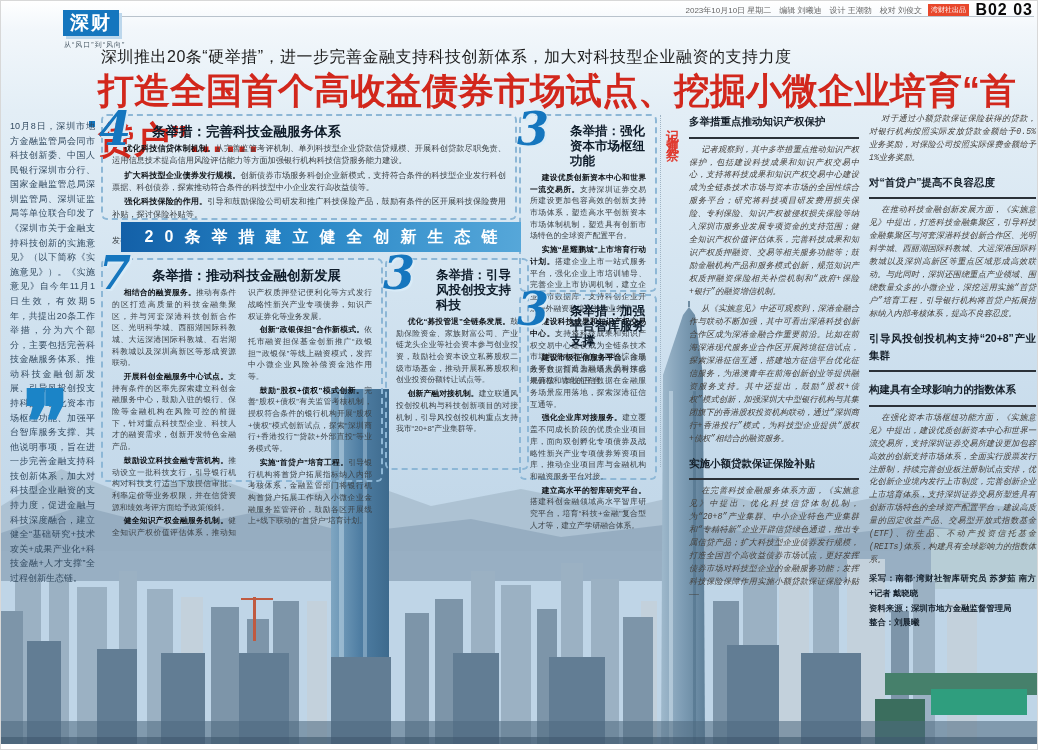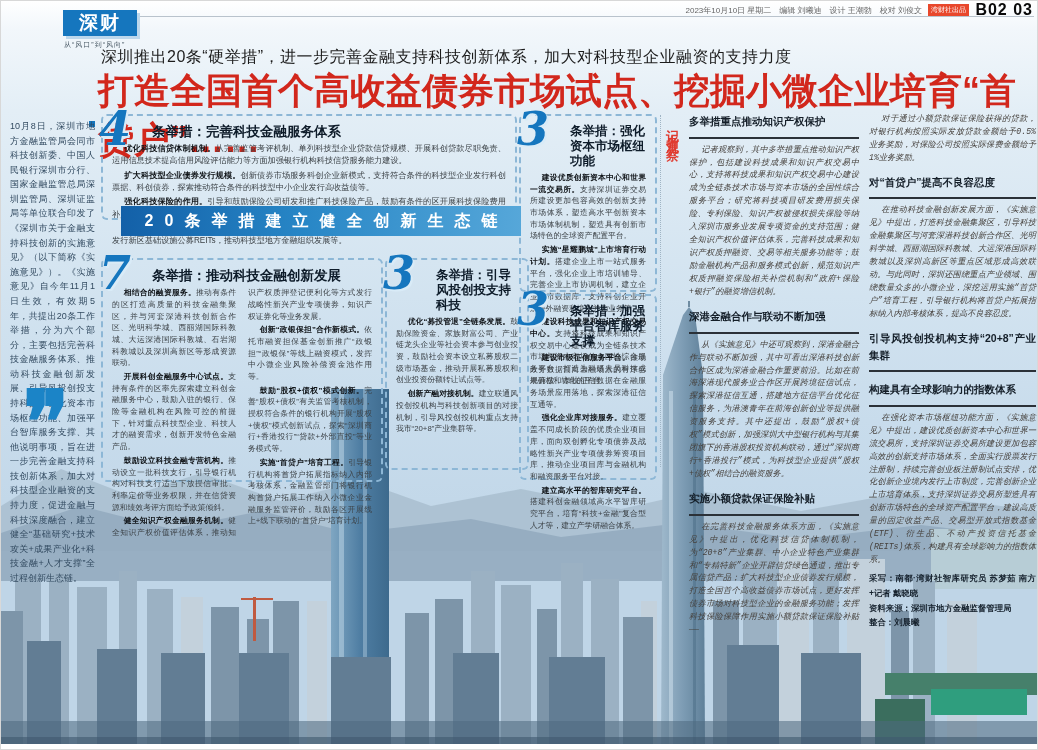--- a/index.html
+++ b/index.html
@@ -1,21 +1,21 @@
 <!DOCTYPE html>
 <html><head>
 <meta charset="utf-8">
 <style>
   html,body{margin:0;padding:0;background:#e9e9e9;}
   #page{position:relative;width:1038px;height:750px;margin:0 auto;overflow:hidden;
     background:linear-gradient(180deg,#ffffff 0,#f2f7fb 28px,#e3eef6 110px,#d5e5f1 260px,#c8dcec 420px,#bfd5e7 560px);
     font-family:"Liberation Sans","DejaVu Sans",sans-serif;color:#222;border:1px solid #d8d8d8;box-sizing:border-box;}
   
   .hrule{position:absolute;left:72px;right:3px;top:15px;height:1px;background:#b9c3cc;}
-  .logo{position:absolute;left:62px;top:9px;width:74px;height:26px;background:#1576be;color:#fff;
+  .logo{position:absolute;left:62px;top:9px;width:56px;height:26px;background:#1576be;color:#fff;
     display:flex;align-items:center;justify-content:center;font-size:19px;font-weight:800;letter-spacing:2px;
     box-shadow:3px 3px 0 #bcd7ec;z-index:3;}
   .tagline{position:absolute;left:63px;top:39px;font-size:7px;color:#4a5a66;letter-spacing:1px;z-index:3;}
   .dateline{position:absolute;top:4px;right:115px;font-size:8px;color:#666;z-index:3;white-space:nowrap;}
   .badge{position:absolute;top:3px;right:68px;background:#e8472b;color:#fff;font-size:7px;padding:1px 3px;z-index:3;white-space:nowrap;}
   .pageno{position:absolute;top:0px;right:4px;font-size:16px;font-weight:800;color:#0a0a0a;z-index:3;letter-spacing:1px;}
   
   .kicker{position:absolute;left:100px;top:46px;width:920px;font-size:16px;font-weight:500;color:#1c1c1c;letter-spacing:.5px;z-index:2;}
   .headline{position:absolute;left:97px;top:66px;width:940px;font-size:36px;font-weight:900;color:#d2271c;letter-spacing:0px;z-index:2;}
   
@@ -24,21 +24,21 @@
   .bigquote{position:absolute;left:22px;top:378px;font-size:86px;font-weight:900;color:#1b84c7;z-index:2;font-family:"DejaVu Serif",serif;line-height:1;}
   
   .mbox{position:absolute;border:2px dashed #8db7d6;border-radius:6px;box-sizing:border-box;z-index:2;padding:8px 9px 6px 9px;}
   .mnum{position:absolute;top:-10px;left:-4px;font-size:46px;line-height:1;font-weight:900;font-style:italic;
     color:#1576be;font-family:"DejaVu Serif",serif;text-shadow:2px 2px 0 #d9ebf7;}
   .mtitle{margin:0 0 3px 40px;font-size:13.5px;font-weight:800;color:#0e1c2a;line-height:1.2;}
   .mbody{font-size:8.2px;line-height:1.5;color:#3c4247;text-align:justify;}
   .mbody p{margin:0 0 2px 0;text-indent:1.5em;}
   .mbody b{color:#101418;}
   .cols2{column-count:2;column-gap:12px;}
-  .banner{position:absolute;left:120px;top:205px;width:400px;height:30px;z-index:2;
+  .banner{position:absolute;left:120px;top:221px;width:400px;height:30px;z-index:2;
     background:linear-gradient(90deg,#1360a8,#2786c6 45%,#56a7d9);color:#fff;
     display:flex;align-items:center;justify-content:center;font-size:16px;font-weight:700;letter-spacing:11px;text-indent:11px;}
   
   .vdivider{position:absolute;left:659px;top:114px;height:352px;border-left:1px dotted #9fb4c4;z-index:2;}
   .obs-label{position:absolute;left:663px;top:118px;width:17px;font-size:13px;font-weight:800;color:#e03a2f;
     writing-mode:vertical-rl;letter-spacing:6px;z-index:2;}
   .obs-col{position:absolute;top:112px;font-size:8.2px;line-height:1.58;color:#45403c;text-align:justify;z-index:2;
     font-family:"Liberation Serif","DejaVu Serif",serif;font-style:italic;}
   .obs-col p{margin:0 0 4px 0;text-indent:1.5em;font-family:Liberation Mono, monospace;}
   .obs-head{font-style:normal;font-family:"Liberation Sans",sans-serif;font-size:10.5px;font-weight:800;color:#141e28;
@@ -123,21 +123,20 @@
       <p><b>建立高水平的智库研究平台。</b><span>搭建科创金融领域高水平智库研究平台，培育“科技+金融”复合型人才等，建立产学研融合体系。</span></p>
     </div>
   </div>
 
   <div class="vdivider"></div>
   <div class="obs-label">记者观察</div>
 
   <div class="obs-col" style="left:688px;width:170px;">
     <div class="obs-head first">多举措重点推动知识产权保护</div>
     <p>记者观察到，其中多举措重点推动知识产权保护，包括建设科技成果和知识产权交易中心，支持将科技成果和知识产权交易中心建设成为全链条技术市场与资本市场的全国性综合服务平台；研究将科技项目研发费用损失保险、专利保险、知识产权被侵权损失保险等纳入深圳市服务业发展专项资金的支持范围；健全知识产权价值评估体系，完善科技成果和知识产权质押融资、交易等相关服务功能等；鼓励金融机构产品和服务模式创新，规范知识产权质押融资保险相关补偿机制和“政府+保险+银行”的融资增信机制。</p>
-    <div class="obs-head">深港金融合作与联动不断加强</div>
     <p>从《实施意见》中还可观察到，深港金融合作与联动不断加强，其中可看出深港科技创新合作区成为深港金融合作重要前沿。比如在前海深港现代服务业合作区开展跨境征信试点，探索深港征信互通，搭建地方征信平台优化征信服务，为港澳青年在前海创新创业等提供融资服务支持。其中还提出，鼓励“股权+债权”模式创新，加强深圳大中型银行机构与其集团旗下的香港股权投资机构联动，通过“深圳商行+香港投行”模式，为科技型企业提供“股权+债权”相结合的融资服务。</p>
     <div class="obs-head">实施小额贷款保证保险补贴</div>
     <p>在完善科技金融服务体系方面，《实施意见》中提出，优化科技信贷体制机制，为“20+8”产业集群、中小企业特色产业集群和“专精特新”企业开辟信贷绿色通道，推出专属信贷产品；扩大科技型企业债券发行规模，打造全国首个高收益债券市场试点，更好发挥债券市场对科技型企业的金融服务功能；发挥科技保险保障作用实施小额贷款保证保险补贴——</p>
   </div>
 
   <div class="obs-col" style="left:868px;width:167px;">
     <p>对于通过小额贷款保证保险获得的贷款，对银行机构按照实际发放贷款金额给予0.5%业务奖励，对保险公司按照实际保费金额给予1%业务奖励。</p>
     <div class="obs-head">对“首贷户”提高不良容忍度</div>
     <p>在推动科技金融创新发展方面，《实施意见》中提出，打造科技金融集聚区，引导科技金融集聚区与河套深港科技创新合作区、光明科学城、西丽湖国际科教城、大运深港国际科教城以及深圳高新区等重点区域形成高效联动。与此同时，深圳还围绕重点产业领域、围绕数量众多的小微企业，深挖运用实施“首贷户”培育工程，引导银行机构将首贷户拓展指标纳入内部考核体系，提高不良容忍度。</p>
     <div class="obs-head">引导风投创投机构支持“20+8”产业集群</div>

